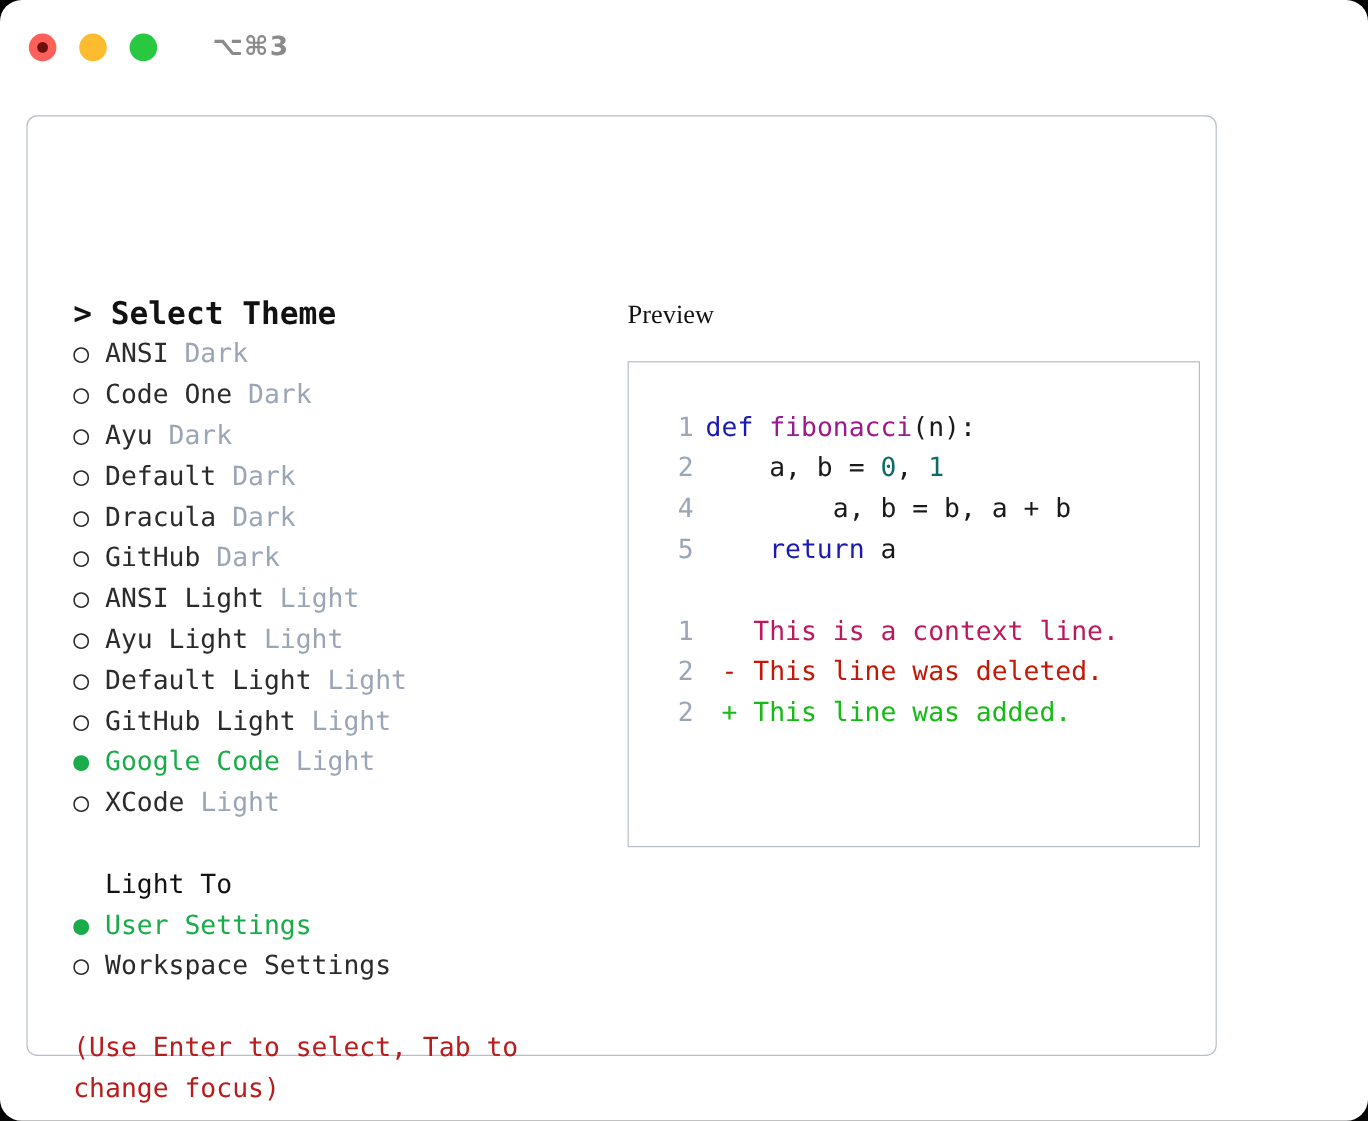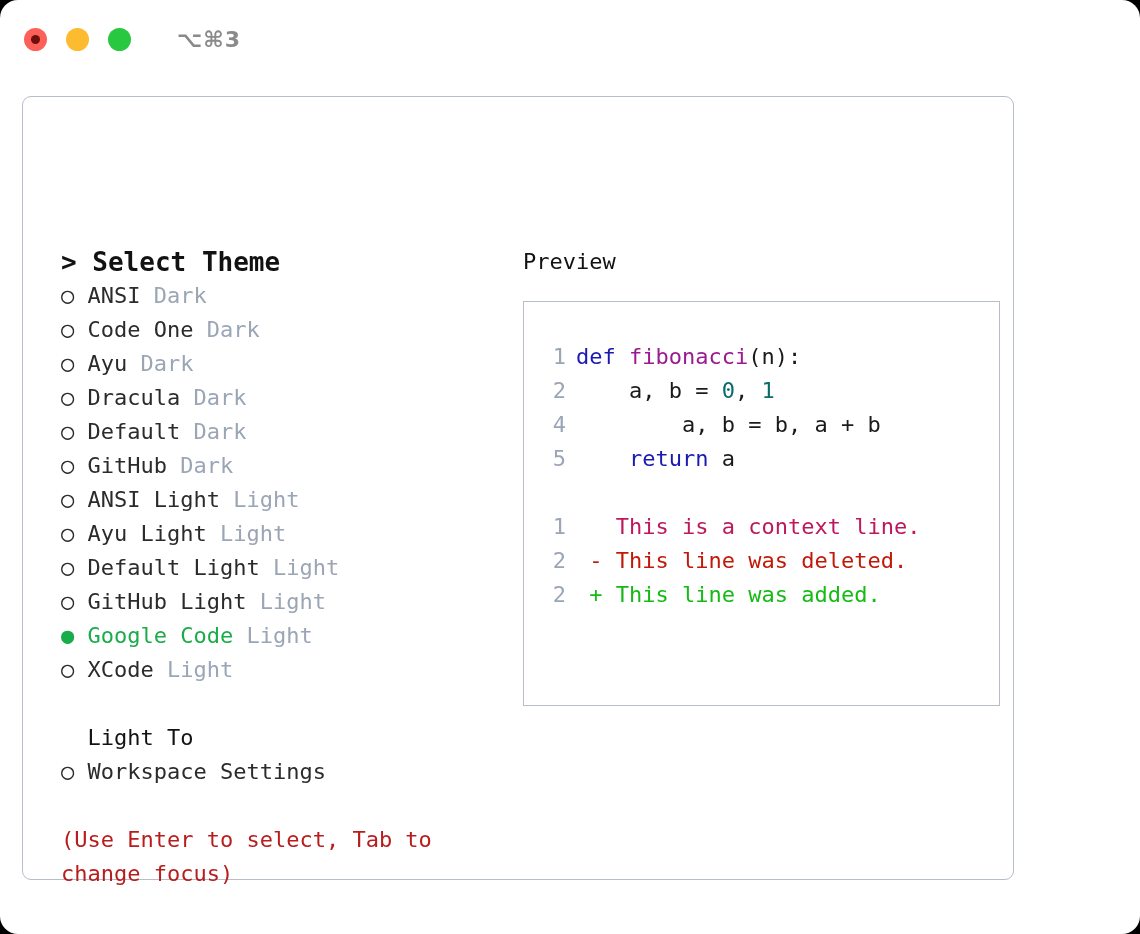--- a/index.html
+++ b/index.html
@@ -122,29 +122,30 @@
     position: absolute;
     left: 500px;
     top: 148px;
     width: 490px;
   }
   .preview-label {
     font-size: 22px;
     color: #121212;
     line-height: 34px;
     white-space: pre;
+    font-family: Liberation Serif, serif;
   }
   .code-box {
     margin-top: 22px;
     width: 477px;
     height: 405px;
     border: 1.5px solid #b6bec9;
     box-sizing: border-box;
     background: #ffffff;
-    padding: 38px 0 0 16px;
+    padding: 38px 0 0 28px;
   }
   .code-line {
     font-size: 22px;
     line-height: 34px;
     white-space: pre;
     color: #1a1a1a;
   }
   .lno {
     color: #9aa5b5;
     display: inline-block;
@@ -176,35 +177,36 @@
   </div>
 
   <div class="panel">
 
     <div class="left-col">
       <div class="list-header">&gt; Select Theme</div>
       <div id="theme-list">
           <div class="opt-row"><span class="bullet off">○</span><span class="opt-name"> ANSI</span><span class="opt-tag"> Dark</span></div>
           <div class="opt-row"><span class="bullet off">○</span><span class="opt-name"> Code One</span><span class="opt-tag"> Dark</span></div>
           <div class="opt-row"><span class="bullet off">○</span><span class="opt-name"> Ayu</span><span class="opt-tag"> Dark</span></div>
+          <div class="opt-row"><span class="bullet off">○</span><span class="opt-name"> Default</span><span class="opt-tag"> Dark</span></div>
           <div class="opt-row"><span class="bullet off">○</span><span class="opt-name"> Dracula</span><span class="opt-tag"> Dark</span></div>
-          <div class="opt-row"><span class="bullet off">○</span><span class="opt-name"> Default</span><span class="opt-tag"> Dark</span></div>
           <div class="opt-row"><span class="bullet off">○</span><span class="opt-name"> GitHub</span><span class="opt-tag"> Dark</span></div>
           <div class="opt-row"><span class="bullet off">○</span><span class="opt-name"> ANSI Light</span><span class="opt-tag"> Light</span></div>
           <div class="opt-row"><span class="bullet off">○</span><span class="opt-name"> Ayu Light</span><span class="opt-tag"> Light</span></div>
           <div class="opt-row"><span class="bullet off">○</span><span class="opt-name"> Default Light</span><span class="opt-tag"> Light</span></div>
           <div class="opt-row"><span class="bullet off">○</span><span class="opt-name"> GitHub Light</span><span class="opt-tag"> Light</span></div>
           <div class="opt-row"><span class="bullet on">●</span><span class="opt-name sel"> Google Code</span><span class="opt-tag"> Light</span></div>
           <div class="opt-row"><span class="bullet off">○</span><span class="opt-name"> XCode</span><span class="opt-tag"> Light</span></div>
         </div>
 
       <div class="spacer-sm"></div>
 
       <div class="section-title">  Light To</div>
       <div id="apply-to-list">
+          <div class="opt-row"><span class="bullet on">●</span><span class="opt-name sel"> User Settings</span></div>
           <div class="opt-row"><span class="bullet off">○</span><span class="opt-name"> Workspace Settings</span></div>
         </div>
 
       <div class="hint">(Use Enter to select, Tab to change focus)</div>
     </div>
 
     <div class="right-col">
       <div class="preview-label">Preview</div>
       <div class="code-box">
         <div id="code-sample">

